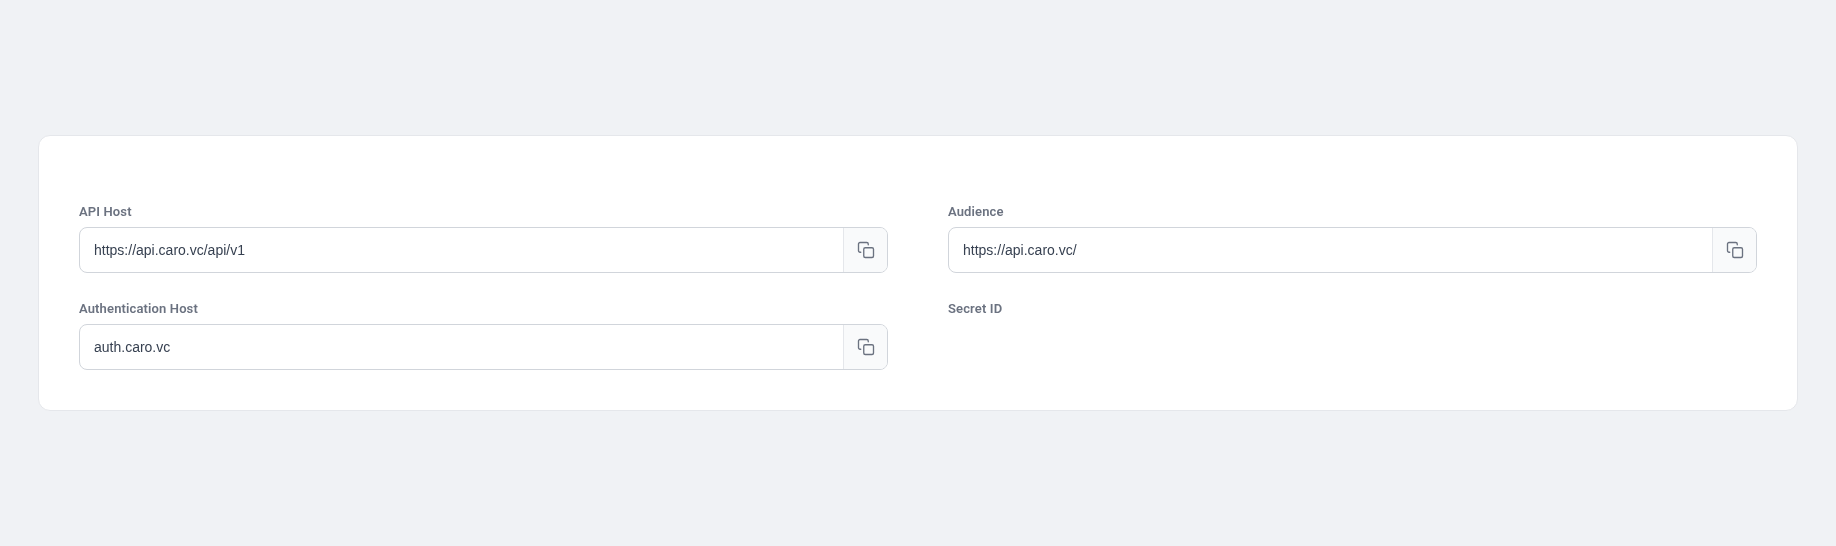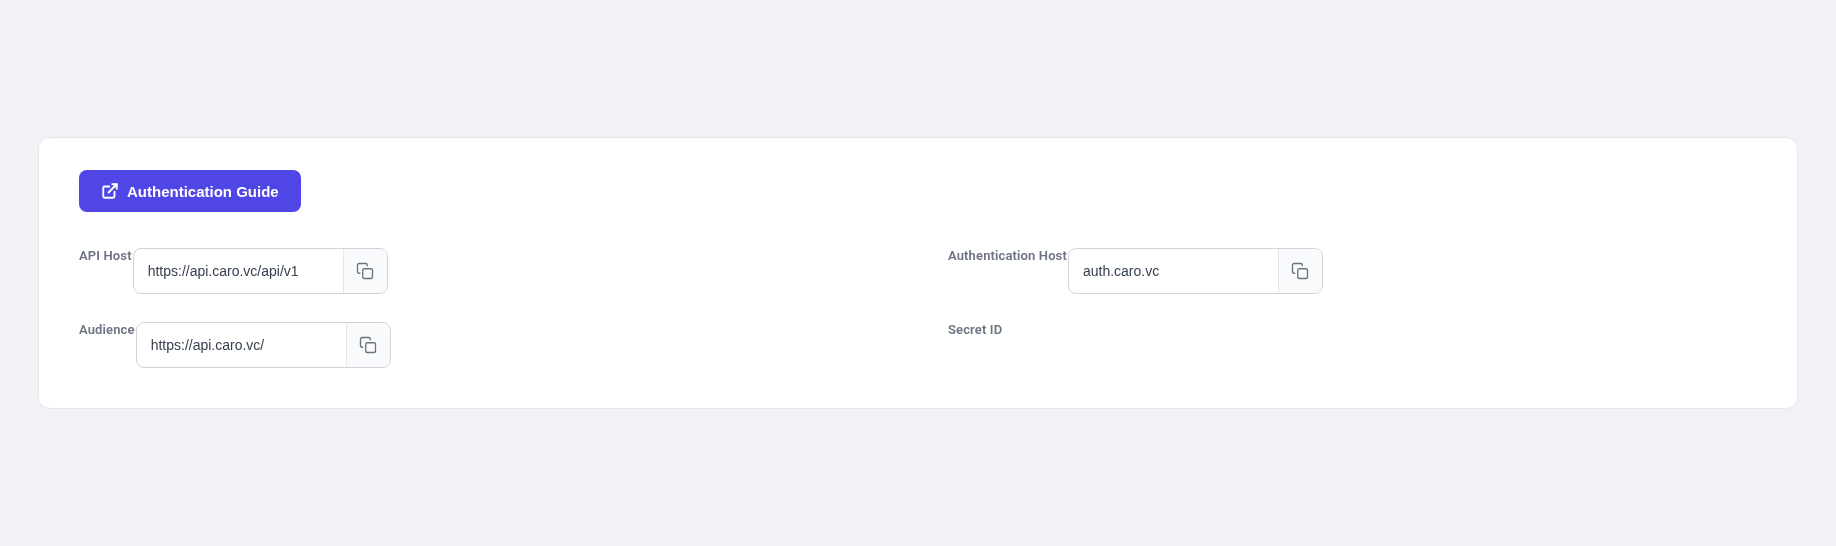--- a/index.html
+++ b/index.html
@@ -61,22 +61,22 @@
     }
 
     .fields-grid {
       display: grid;
       grid-template-columns: 1fr 1fr;
       gap: 28px 60px;
     }
 
     .field-group {
       display: flex;
-      flex-direction: row;
-      gap: 1px;
+      flex-direction: column;
+      gap: 8px;
     }
 
     .field-group.full-width {
       grid-column: 1 / 2;
     }
 
     .field-label {
       font-size: 13px;
       font-weight: 600;
       color: #6b7280;
@@ -123,36 +123,41 @@
     .field-action-btn svg {
       width: 18px;
       height: 18px;
     }
   </style>
 </head>
 <body>
 
 <div class="card">
   <div class="card-header">
-    <button class="auth-guide-btn">
-      <svg class="external-icon" viewBox="0 0 24 24" fill="none" stroke="currentColor" stroke-width="2.5" stroke-linecap="round" stroke-linejoin="round">
-        <path d="M18 13v6a2 2 0 0 1-2 2H5a2 2 0 0 1-2-2V8a2 2 0 0 1 2-2h6"></path>
-        <polyline points="15 3 21 3 21 9"></polyline>
-        <line x1="10" y1="14" x2="21" y2="3"></line>
-      </svg>
-      <span>Authentication Guide</span>
-    </button>
   </div>
 
   <div class="fields-grid">
 
     <div class="field-group">
       <label class="field-label">API Host</label>
       <div class="field-input-wrapper">
         <input class="field-input" type="text" readonly="" value="https://api.caro.vc/api/v1" style="">
+        <button class="field-action-btn" title="Copy">
+          <svg viewBox="0 0 24 24" fill="none" stroke="currentColor" stroke-width="1.8" stroke-linecap="round" stroke-linejoin="round">
+            <rect x="9" y="9" width="13" height="13" rx="2" ry="2"></rect>
+            <path d="M5 15H4a2 2 0 0 1-2-2V4a2 2 0 0 1 2-2h9a2 2 0 0 1 2 2v1"></path>
+          </svg>
+        </button>
+      </div>
+    </div>
+
+    <div class="field-group">
+      <label class="field-label">Audience</label>
+      <div class="field-input-wrapper">
+        <input class="field-input" type="text" readonly="" value="https://api.caro.vc/" style="">
         <button class="field-action-btn" title="Copy">
           <svg viewBox="0 0 24 24" fill="none" stroke="currentColor" stroke-width="1.8" stroke-linecap="round" stroke-linejoin="round">
             <rect x="9" y="9" width="13" height="13" rx="2" ry="2"></rect>
             <path d="M5 15H4a2 2 0 0 1-2-2V4a2 2 0 0 1 2-2h9a2 2 0 0 1 2 2v1"></path>
           </svg>
         </button>
       </div>
     </div>
 
     <div class="field-group">
@@ -162,31 +167,18 @@
         <button class="field-action-btn" title="Copy">
           <svg viewBox="0 0 24 24" fill="none" stroke="currentColor" stroke-width="1.8" stroke-linecap="round" stroke-linejoin="round">
             <rect x="9" y="9" width="13" height="13" rx="2" ry="2"></rect>
             <path d="M5 15H4a2 2 0 0 1-2-2V4a2 2 0 0 1 2-2h9a2 2 0 0 1 2 2v1"></path>
           </svg>
         </button>
       </div>
     </div>
 
     <div class="field-group">
-      <label class="field-label">Audience</label>
-      <div class="field-input-wrapper">
-        <input class="field-input" type="text" readonly="" value="https://api.caro.vc/" style="">
-        <button class="field-action-btn" title="Copy">
-          <svg viewBox="0 0 24 24" fill="none" stroke="currentColor" stroke-width="1.8" stroke-linecap="round" stroke-linejoin="round">
-            <rect x="9" y="9" width="13" height="13" rx="2" ry="2"></rect>
-            <path d="M5 15H4a2 2 0 0 1-2-2V4a2 2 0 0 1 2-2h9a2 2 0 0 1 2 2v1"></path>
-          </svg>
-        </button>
-      </div>
-    </div>
-
-    <div class="field-group">
       <label class="field-label">Secret ID</label>
     </div>
 
 
   </div>
 </div>
 
 </body></html>

